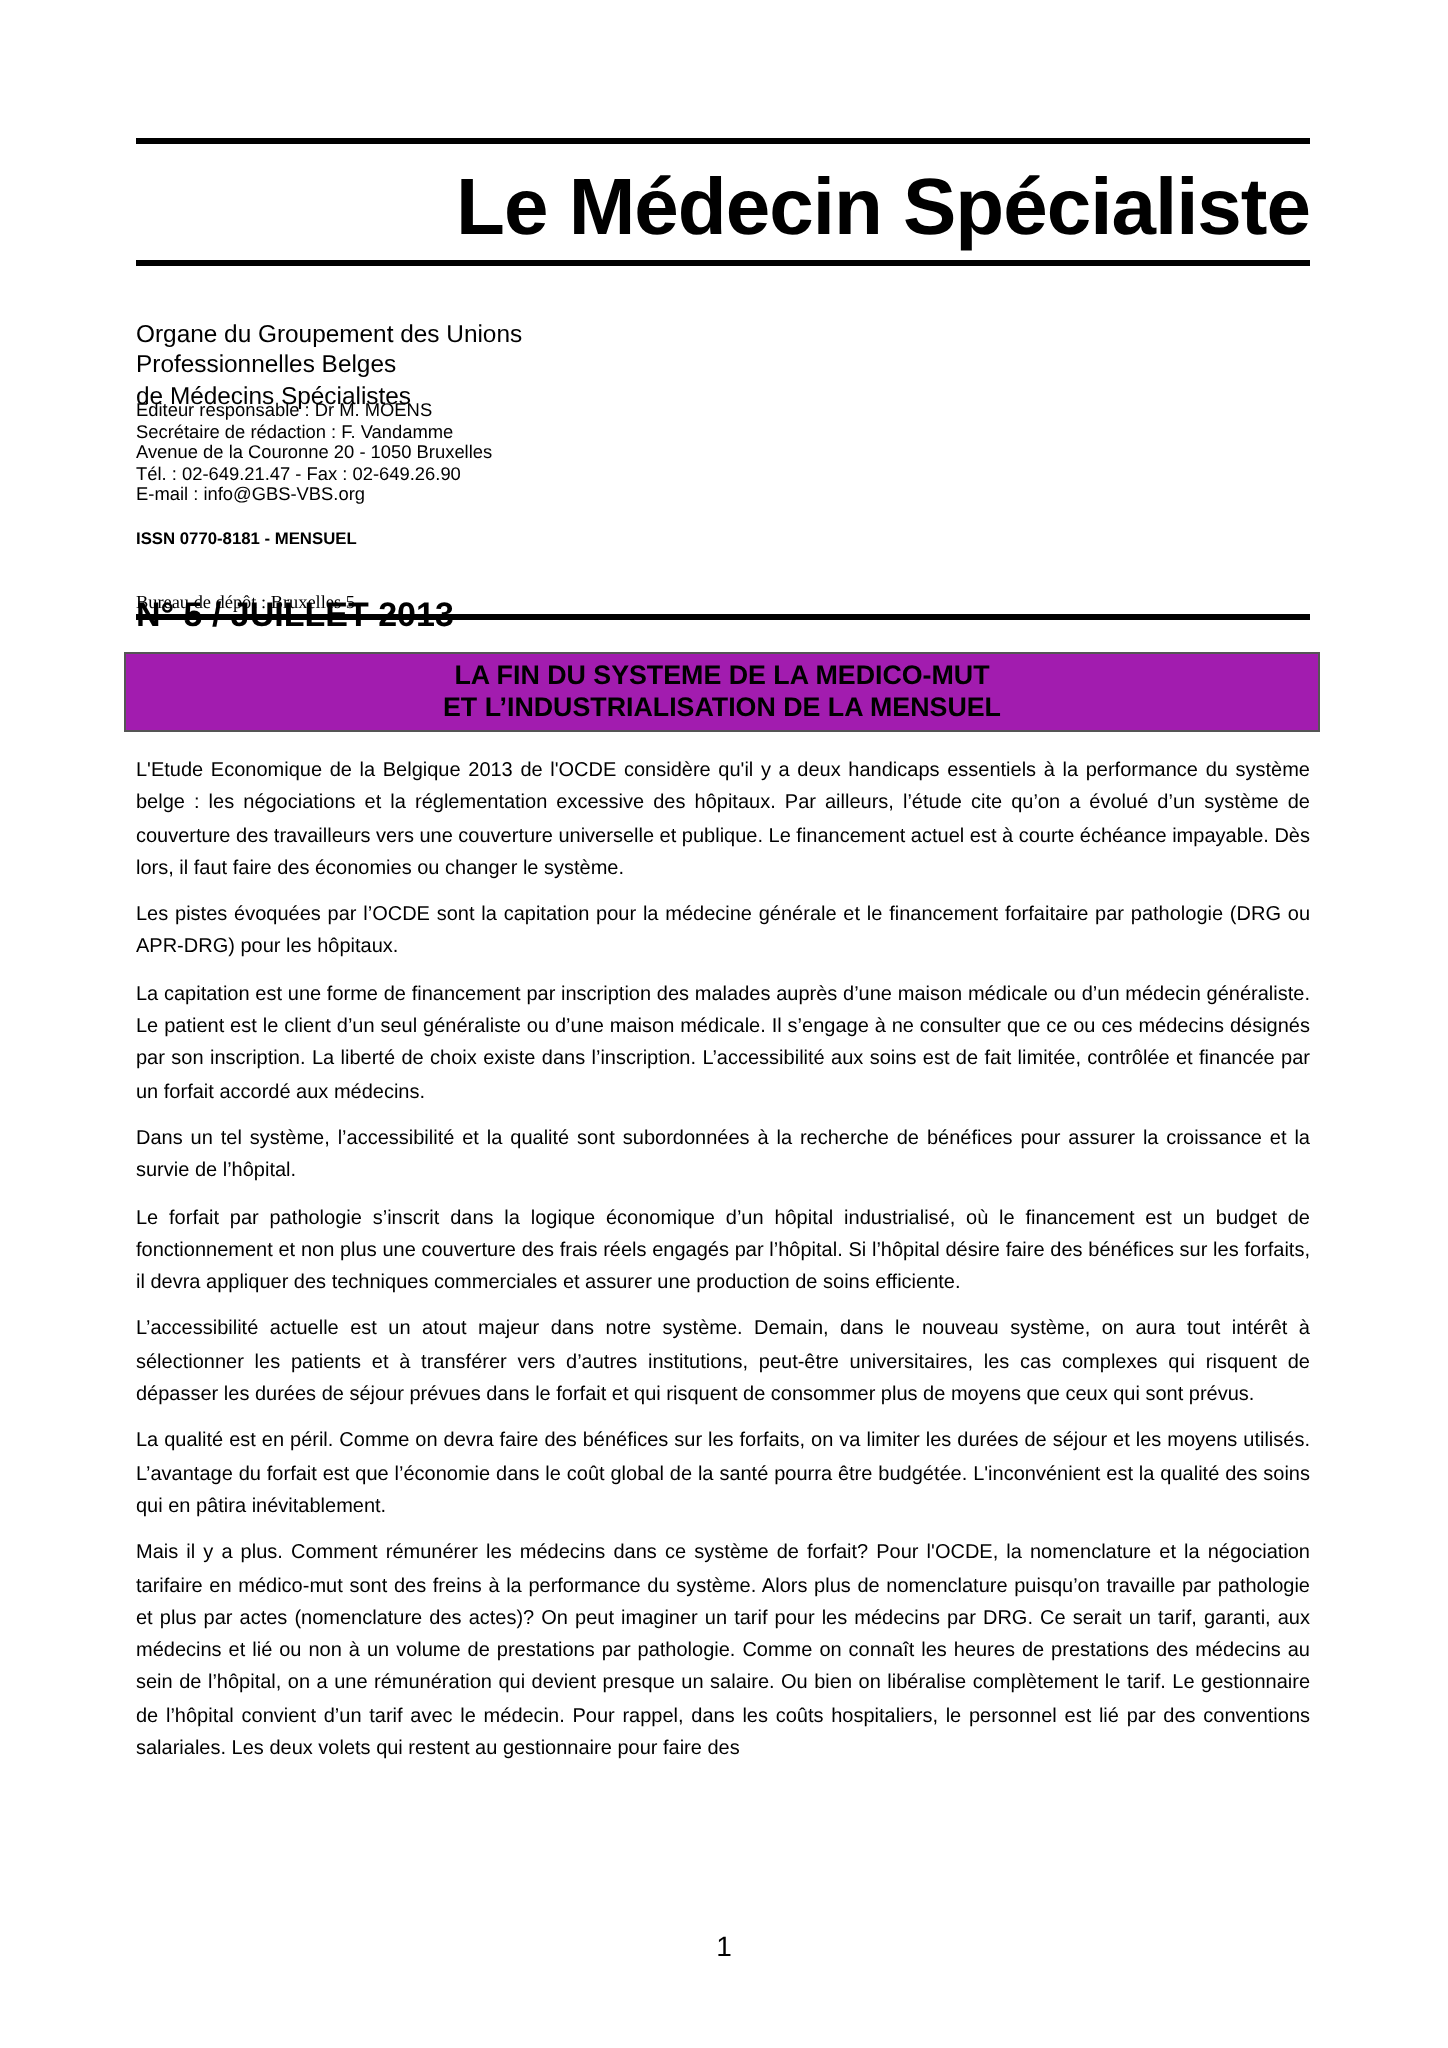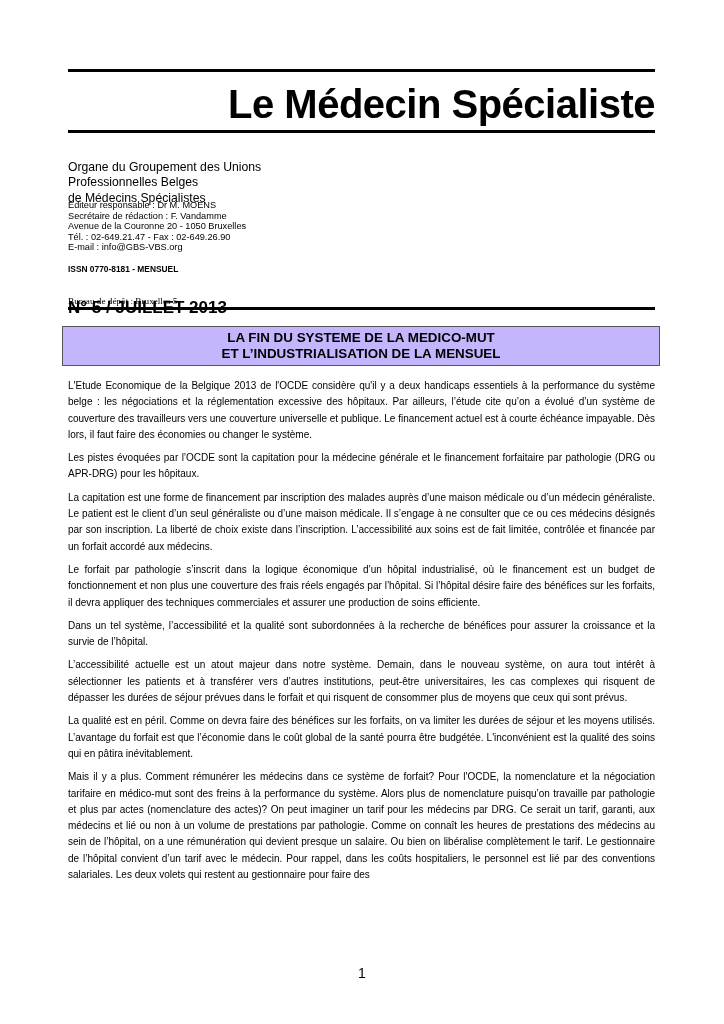--- a/index.html
+++ b/index.html
@@ -15,21 +15,21 @@
       position: absolute; top: 80px; left: 68px; width: 587px; text-align: right;
       font-size: 40px; font-weight: bold; letter-spacing: -0.5px; line-height: 48px;
     }
     .org { position: absolute; left: 68px; top: 148px; font-size: 12.2px; line-height: 15.3px; margin-top: 12px; }
     .editor { position: absolute; left: 68px; top: 200px; font-size: 9.2px; line-height: 10.6px; }
     .issn { position: absolute; left: 68px; top: 264px; font-size: 8.4px; font-weight: bold; line-height: 10px; }
     .issue { position: absolute; left: 68px; top: 274px; font-size: 17px; font-weight: bold; line-height: 20px; margin-top: 24px; }
     .bureau { position: absolute; left: 68px; top: 296px; font-size: 9.2px; line-height: 11px; font-family: Liberation Serif, serif; }
     .headline-box {
       position: absolute; left: 62px; top: 326px; width: 598px; height: 40px;
-      background: #c4b5fd; border: 1px solid #555; box-sizing: border-box;
+      background: #a21caf; border: 1px solid #555; box-sizing: border-box;
       text-align: center; font-weight: bold; font-size: 13.4px; line-height: 16px; padding-top: 3px;
     }
     .article {
       position: absolute; left: 68px; top: 378px; width: 587px;
       font-size: 10px; line-height: 16.3px; text-align: justify;
     }
     .article p { margin: 0 0 7px 0; }
     .page-number {
       position: absolute; top: 965px; left: 0; width: 724px; text-align: center; font-size: 14px;
     }
@@ -62,20 +62,20 @@
 
 <div class="headline-box">
   <div>LA FIN DU SYSTEME DE LA MEDICO-MUT</div>
   <div>ET L’INDUSTRIALISATION DE LA MENSUEL</div>
 </div>
 
 <div class="article">
   <p>L'Etude Economique de la Belgique 2013 de l'OCDE considère qu'il y a deux handicaps essentiels à la performance du système belge : les négociations et la réglementation excessive des hôpitaux. Par ailleurs, l’étude cite qu’on a évolué d’un système de couverture des travailleurs vers une couverture universelle et publique. Le financement actuel est à courte échéance impayable. Dès lors, il faut faire des économies ou changer le système.</p>
   <p>Les pistes évoquées par l’OCDE sont la capitation pour la médecine générale et le financement forfaitaire par pathologie (DRG ou APR-DRG) pour les hôpitaux.</p>
   <p>La capitation est une forme de financement par inscription des malades auprès d’une maison médicale ou d’un médecin généraliste. Le patient est le client d’un seul généraliste ou d’une maison médicale. Il s’engage à ne consulter que ce ou ces médecins désignés par son inscription. La liberté de choix existe dans l’inscription. L’accessibilité aux soins est de fait limitée, contrôlée et financée par un forfait accordé aux médecins.</p>
+  <p>Dans un tel système, l’accessibilité et la qualité sont subordonnées à la recherche de bénéfices pour assurer la croissance et la survie de l’hôpital.</p>
   <p>Le forfait par pathologie s’inscrit dans la logique économique d’un hôpital industrialisé, où le financement est un budget de fonctionnement et non plus une couverture des frais réels engagés par l’hôpital. Si l’hôpital désire faire des bénéfices sur les forfaits, il devra appliquer des techniques commerciales et assurer une production de soins efficiente.</p>
-  <p>Dans un tel système, l’accessibilité et la qualité sont subordonnées à la recherche de bénéfices pour assurer la croissance et la survie de l’hôpital.</p>
   <p>L’accessibilité actuelle est un atout majeur dans notre système. Demain, dans le nouveau système, on aura tout intérêt à sélectionner les patients et à transférer vers d’autres institutions, peut-être universitaires, les cas complexes qui risquent de dépasser les durées de séjour prévues dans le forfait et qui risquent de consommer plus de moyens que ceux qui sont prévus.</p>
   <p>La qualité est en péril. Comme on devra faire des bénéfices sur les forfaits, on va limiter les durées de séjour et les moyens utilisés. L’avantage du forfait est que l’économie dans le coût global de la santé pourra être budgétée. L'inconvénient est la qualité des soins qui en pâtira inévitablement.</p>
   <p>Mais il y a plus. Comment rémunérer les médecins dans ce système de forfait? Pour l'OCDE, la nomenclature et la négociation tarifaire en médico-mut sont des freins à la performance du système. Alors plus de nomenclature puisqu’on travaille par pathologie et plus par actes (nomenclature des actes)? On peut imaginer un tarif pour les médecins par DRG. Ce serait un tarif, garanti, aux médecins et lié ou non à un volume de prestations par pathologie. Comme on connaît les heures de prestations des médecins au sein de l’hôpital, on a une rémunération qui devient presque un salaire. Ou bien on libéralise complètement le tarif. Le gestionnaire de l’hôpital convient d’un tarif avec le médecin. Pour rappel, dans les coûts hospitaliers, le personnel est lié par des conventions salariales. Les deux volets qui restent au gestionnaire pour faire des</p>
 </div>
 
 <div class="page-number">1</div>
 
 </body></html>

